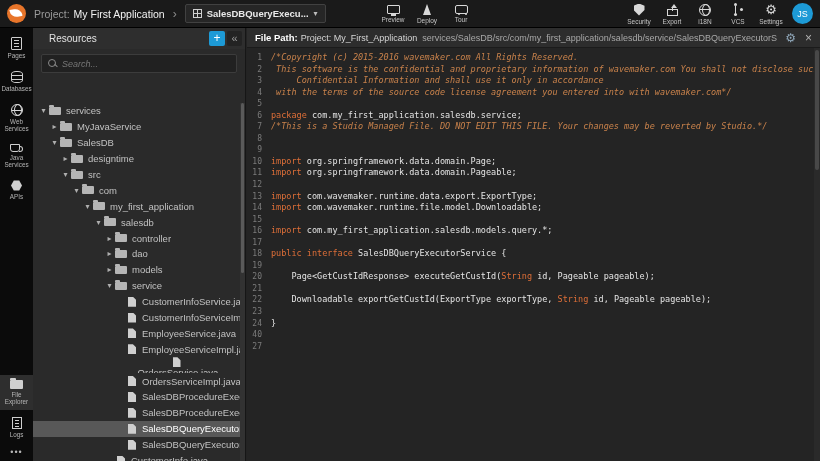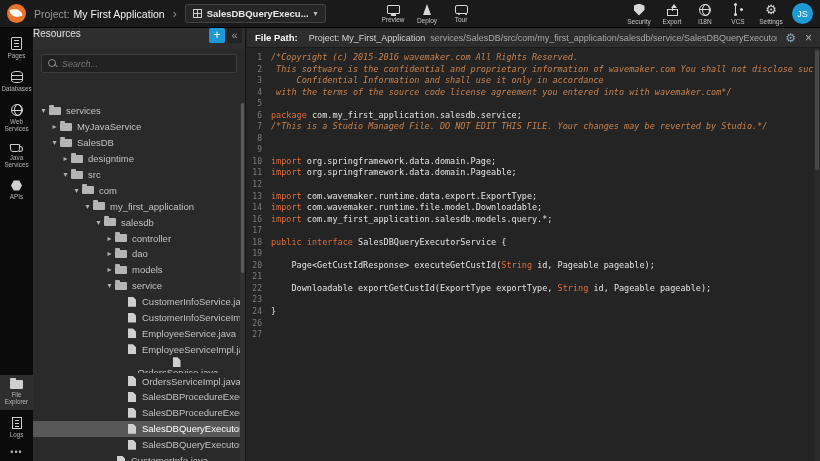--- a/index.html
+++ b/index.html
@@ -59,21 +59,21 @@
   .ic-cup::after { content:""; position:absolute; right:-4px; top:1px; width:3px; height:4px; border:1px solid #cfcfcf; border-left:none; border-radius:0 3px 3px 0; }
   .ic-api { width:11px; height:11px; background:#cfcfcf; clip-path:polygon(25% 5%,75% 5%,100% 50%,75% 95%,25% 95%,0 50%); }
   .ic-folder-big { width:13px; height:9px; background:#cfcfcf; border-radius:1px; }
   .ic-folder-big::before { content:""; position:absolute; top:-2px; left:0; width:6px; height:2px; background:#cfcfcf; border-radius:1px 1px 0 0; }
   .ic-logs { width:10px; height:12px; border:1px solid #cfcfcf; }
   .ic-logs::before { content:""; position:absolute; left:2px; right:2px; top:2px; height:1px; background:#cfcfcf; box-shadow:0 3px 0 #cfcfcf, 0 6px 0 #cfcfcf; }
   .rail-more { font-size:9px; color:#b5b5b5; letter-spacing:1px; }
 
   
   .resources { position:absolute; top:28px; left:33px; width:213px; bottom:0; background:#2a2a2a; border-right:1px solid #161616; overflow:hidden; z-index:3; }
-  .res-header { height:21px; display:flex; align-items:flex-start; padding:0 3px 0 0; background:#2e2e2e; }
+  .res-header { height:21px; display:flex; align-items:center; padding:0 3px 0 16px; background:#2e2e2e; }
   .res-title { font-size:10px; color:#e2e2e2; }
   .add-btn { margin-left:auto; width:16px; height:15px; background:#1d9ad6; border-radius:2px; color:#fff; font-size:12px; line-height:14px; text-align:center; cursor:pointer; }
   .collapse-btn { width:15px; height:15px; color:#9c9c9c; font-size:11px; line-height:15px; text-align:center; cursor:pointer; margin-left:2px; background:#232323; border-radius:2px; }
   .search-wrap { height:19px; margin:5px 8px 4px 8px; background:#212121; border:1px solid #3c3c3c; border-radius:2px; display:flex; align-items:center; padding:0 6px; }
   .ic-search { width:9px; height:9px; margin-right:5px; }
   .ic-search::before { content:""; position:absolute; top:0; left:0; width:6px; height:6px; border:1px solid #8a8a8a; border-radius:50%; }
   .ic-search::after { content:""; position:absolute; left:5.5px; top:6px; width:4px; height:1px; background:#8a8a8a; transform:rotate(45deg); }
   .search-input { flex:1; background:transparent; border:none; outline:none; color:#bbb; font-size:9px; font-family:"Liberation Sans",sans-serif;font-style:italic; }
   .search-input::placeholder { color:#777; }
   .tree { position:absolute; top:75px; left:0; right:5px; bottom:0; overflow:hidden; }
@@ -83,21 +83,21 @@
   .folder-glyph { width:12px; height:8px; background:#b5b5b5; border-radius:1px; position:relative; margin:0 5px 0 1px; flex:none; }
   .folder-glyph::before { content:""; position:absolute; top:-2px; left:0; width:5px; height:2px; background:#b5b5b5; border-radius:1px 1px 0 0; }
   .file-glyph { width:8px; height:10px; background:#cfcfcf; clip-path:polygon(0 0,62% 0,100% 30%,100% 100%,0 100%); margin:0 6px 0 3px; flex:none; }
   .tree-label { overflow:hidden; }
   .res-scrolltrack { position:absolute; right:0; top:75px; bottom:0; width:5px; background:#323232; }
   .res-scrollthumb { position:absolute; right:1px; top:0; width:3px; height:170px; background:#5a5a5a; border-radius:2px; cursor:pointer; }
 
   
   .main { position:absolute; top:28px; left:247px; right:0; bottom:0; background:#242424; }
   .filebar { height:20px; background:#2d2d2d; border-bottom:1px solid #1b1b1b; display:flex; align-items:center; padding:0 8px; overflow:hidden; }
-  .fp-label { font-size:9.5px; font-weight:bold; color:#fff; margin-right:11px; white-space:nowrap; }
+  .fp-label { font-size:9.5px; font-weight:bold; color:#fff; margin-right:3px; white-space:nowrap; }
   .fp-project { font-size:9px; color:#d6d6d6; margin-right:5px; white-space:nowrap; }
   .fp-path { font-size:9px; color:#a8a8a8; white-space:nowrap; overflow:hidden; flex:1; }
   .fp-gear { font-size:12px; color:#8fa6b8; margin-left:8px; cursor:pointer; line-height:12px; }
   .fp-close { font-size:12px; color:#b0b0b0; margin-left:9px; cursor:pointer; line-height:12px; }
   .editor { position:absolute; top:20px; left:0; right:0; bottom:0; background:#242424; overflow:hidden; padding-top:4px; font-family:"DejaVu Sans Mono",monospace; font-size:8.5px; cursor:text; }
   .code-line { display:flex; height:11.55px; line-height:11.55px; white-space:pre; overflow:hidden; }
   .ln { width:24px; flex:none; text-align:right; padding-right:9px; color:#7c7c7c; font-size:8px; }
   .cm { color:#c9824b; font-style:italic;text-align:center; }
   .kw { color:#df6f38; }
   .pl { color:#e4e4e4; }
@@ -345,29 +345,30 @@
         <div class="code-line"><span class="ln">5</span></div>
         <div class="code-line"><span class="ln">6</span><span class="kw">package</span><span class="pl"> com.my_first_application.salesdb.service;</span></div>
         <div class="code-line"><span class="ln">7</span><span class="cm">/*This is a Studio Managed File. DO NOT EDIT THIS FILE. Your changes may be reverted by Studio.*/</span></div>
         <div class="code-line"><span class="ln">8</span></div>
         <div class="code-line"><span class="ln">9</span></div>
         <div class="code-line"><span class="ln">10</span><span class="kw">import</span><span class="pl"> org.springframework.data.domain.Page;</span></div>
         <div class="code-line"><span class="ln">11</span><span class="kw">import</span><span class="pl"> org.springframework.data.domain.Pageable;</span></div>
         <div class="code-line"><span class="ln">12</span></div>
         <div class="code-line"><span class="ln">13</span><span class="kw">import</span><span class="pl"> com.wavemaker.runtime.data.export.ExportType;</span></div>
         <div class="code-line"><span class="ln">14</span><span class="kw">import</span><span class="pl"> com.wavemaker.runtime.file.model.Downloadable;</span></div>
+        <div class="code-line"><span class="ln">15</span></div>
         <div class="code-line"><span class="ln">16</span><span class="kw">import</span><span class="pl"> com.my_first_application.salesdb.models.query.*;</span></div>
         <div class="code-line"><span class="ln">17</span></div>
         <div class="code-line"><span class="ln">18</span><span class="kw">public</span><span class="pl"> </span><span class="kw">interface</span><span class="pl"> SalesDBQueryExecutorService {</span></div>
         <div class="code-line"><span class="ln">19</span></div>
         <div class="code-line"><span class="ln">20</span><span class="pl">    Page&lt;GetCustIdResponse&gt; executeGetCustId(</span><span class="kw">String</span><span class="pl"> id, Pageable pageable);</span></div>
         <div class="code-line"><span class="ln">21</span></div>
         <div class="code-line"><span class="ln">22</span><span class="pl">    Downloadable exportGetCustId(ExportType exportType, </span><span class="kw">String</span><span class="pl"> id, Pageable pageable);</span></div>
         <div class="code-line"><span class="ln">23</span></div>
         <div class="code-line"><span class="ln">24</span><span class="pl">}</span></div>
-        <div class="code-line"><span class="ln">26</span></div>
+        <div class="code-line"><span class="ln">40</span></div>
         <div class="code-line"><span class="ln">27</span></div>
       </div>
   </div>
   <div class="ed-scrolltrack">
     <div class="ed-scrollthumb"></div>
   </div>
 </div>
 
 </body></html>

